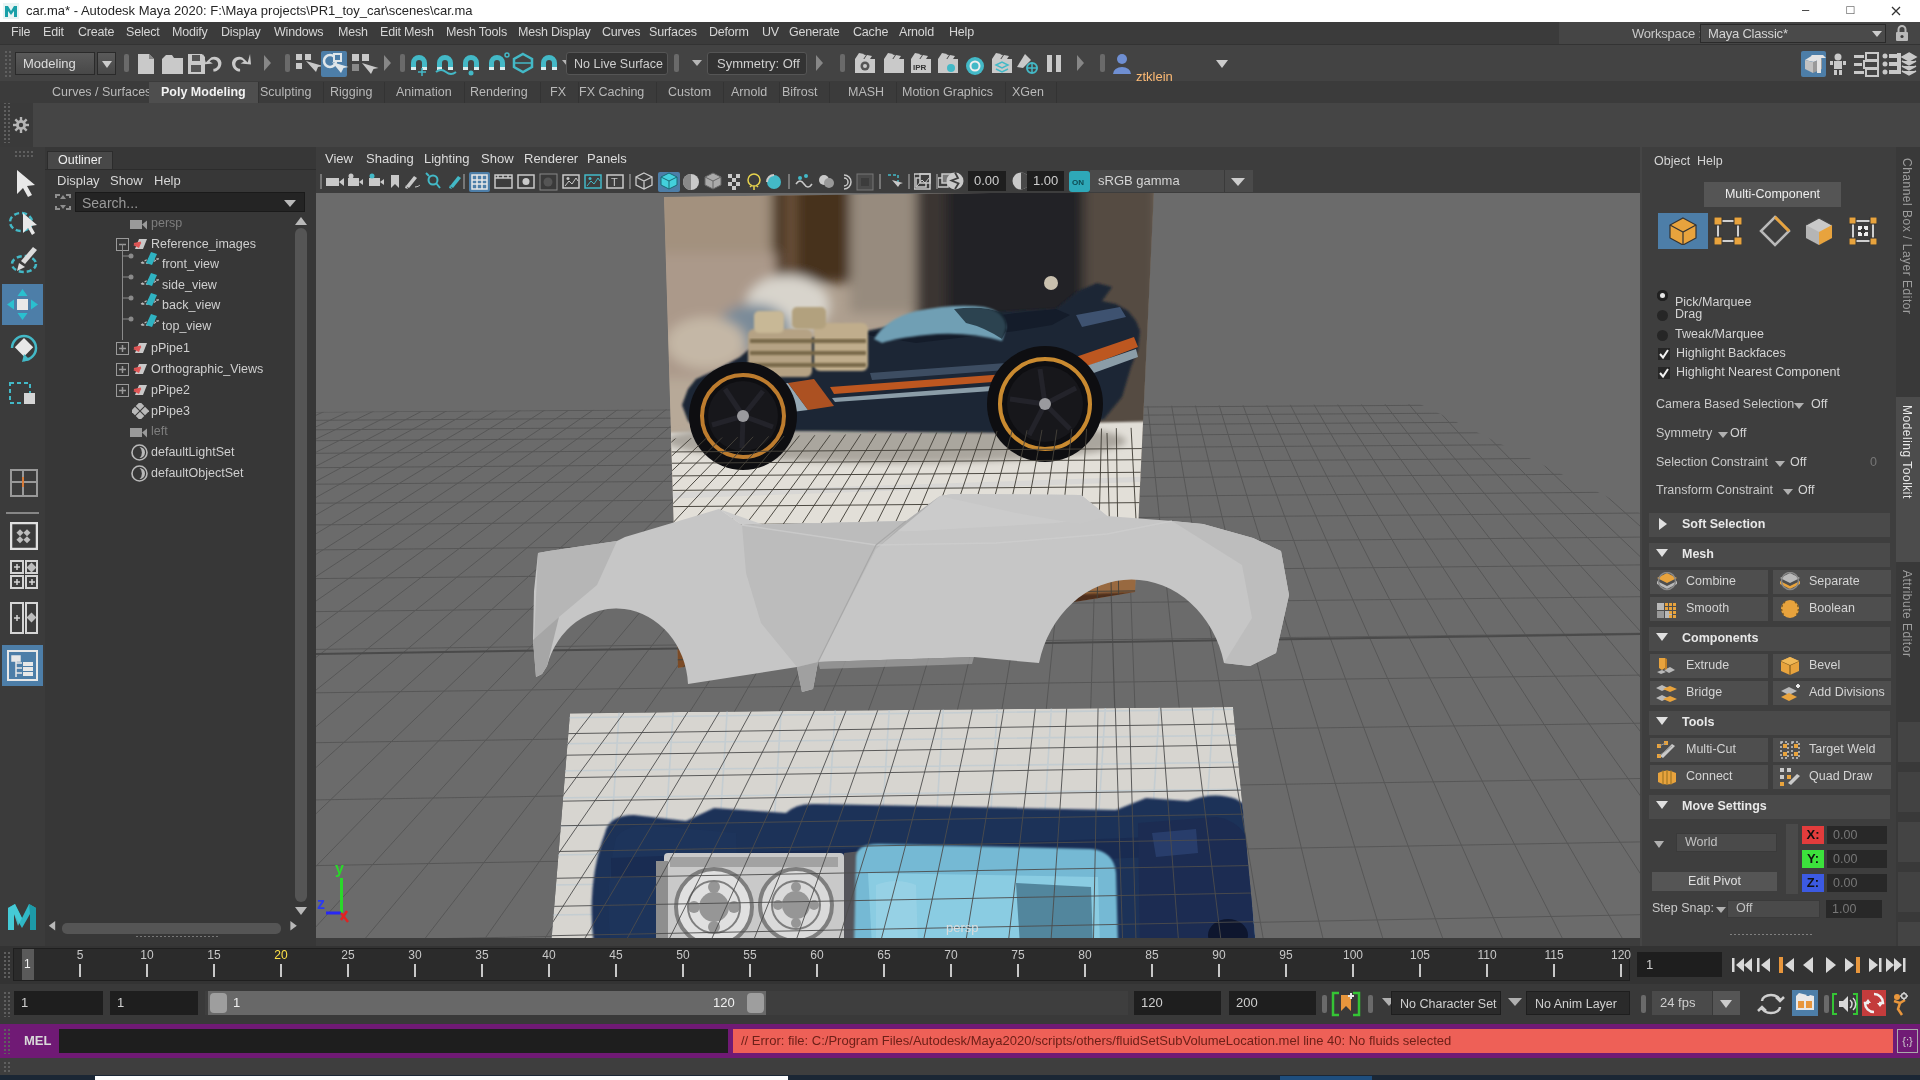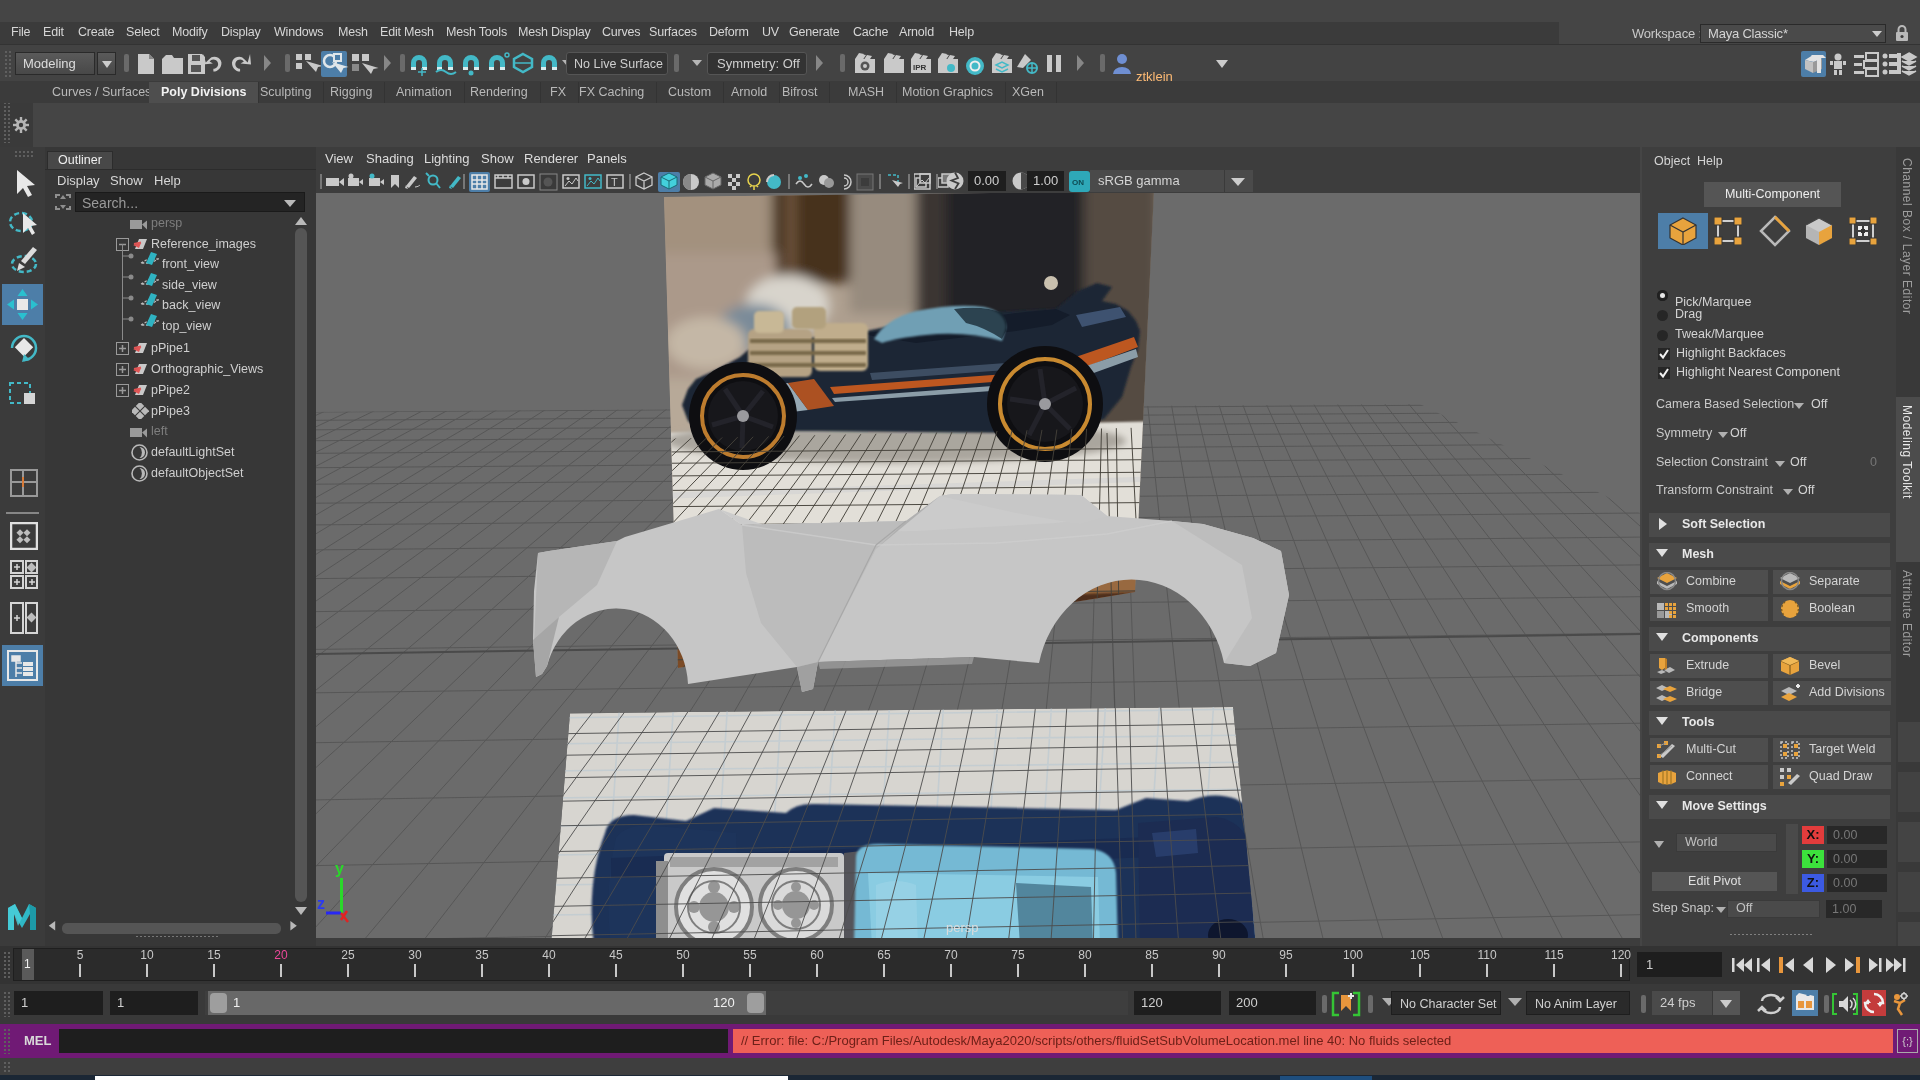--- a/index.html
+++ b/index.html
@@ -43,20 +43,32 @@
 #rangerow { left:0; top:984px; width:1920px; height:40px; background:#393939; }
 #melrow { left:0; top:1024px; width:1920px; height:34px; background:#701a75; }
 #helprow { left:0; top:1058px; width:1920px; height:17px; background:#3e3e3e; }
 #taskbar { left:0; top:1075px; width:1920px; height:5px; background:#1b2735; }
 
 .vlabel { writing-mode:vertical-rl; font-size:12px; color:#9e9e9e; letter-spacing:0.5px; }
 </style>
 </head>
 <body>
 <div id="root">
+  <div id="titlebar" class="abs">
+    <svg class="abs" style="left:3px;top:3px" width="16" height="16">
+        <rect x="0" y="0" width="16" height="16" fill="#e8f4f4"></rect>
+        <path d="M2 14 L2 3 L5 3 L8 8 L11 3 L14 3 L14 14 L11 14 L11 8 L8 12 L5 8 L5 14 Z" fill="#19a0a8"></path>
+      </svg>
+    <span class="ttext">car.ma* - Autodesk Maya 2020: F:\Maya projects\PR1_toy_car\scenes\car.ma</span>
+    <div class="winbtn" style="left:1783px">–</div>
+    <div class="winbtn" style="left:1828px">□</div>
+    <div class="winbtn" style="left:1873px"><svg width="10" height="10" style="margin-top:6px">
+          <path d="M1 1 L9 9 M9 1 L1 9" stroke="#333" stroke-width="1.3"></path>
+        </svg></div>
+  </div>
   <div id="menubar" class="abs">
     <span class="m" style="left:11px">File</span>
     <span class="m" style="left:43px">Edit</span>
     <span class="m" style="left:78px">Create</span>
     <span class="m" style="left:126px">Select</span>
     <span class="m" style="left:172px">Modify</span>
     <span class="m" style="left:221px">Display</span>
     <span class="m" style="left:274px">Windows</span>
     <span class="m" style="left:338px">Mesh</span>
     <span class="m" style="left:380px">Edit Mesh</span>
@@ -246,21 +258,21 @@
           <rect x="6.8" y="0" width="2.4" height="16"></rect>
           <rect x="0" y="6.8" width="16" height="2.4"></rect>
           <rect x="6.8" y="0" width="2.4" height="16" transform="rotate(45 8 8)"></rect>
           <rect x="6.8" y="0" width="2.4" height="16" transform="rotate(-45 8 8)"></rect>
         </g>
         <circle cx="8" cy="8" r="2.2" fill="#3a3a3a"></circle>
       </svg>
   </div>
   <div id="shelftabs" class="abs">
     <div class="tab" style="left:40px">Curves / Surfaces</div>
-    <div class="tab" style="left:149px;background:#4e4e4e;color:#f2f2f2;font-weight:bold">Poly Divisions</div>
+    <div class="tab" style="left:149px;background:#4e4e4e;color:#f2f2f2;font-weight:bold">Poly Modeling</div>
     <div class="tab" style="left:248px">Sculpting</div>
     <div class="tab" style="left:318px">Rigging</div>
     <div class="tab" style="left:384px">Animation</div>
     <div class="tab" style="left:458px">Rendering</div>
     <div class="tab" style="left:538px">FX</div>
     <div class="tab" style="left:567px">FX Caching</div>
     <div class="tab" style="left:656px">Custom</div>
     <div class="tab" style="left:719px">Arnold</div>
     <div class="tab" style="left:770px">Bifrost</div>
     <div class="tab" style="left:836px">MASH</div>
@@ -1028,21 +1040,21 @@
     <div class="grip" style="left:3px;top:5px;height:28px"></div>
     <div class="abs" style="left:13px;top:2px;width:1617px;height:33px;background:#2b2b2b;border:1px solid #1f1f1f"></div>
     <div class="abs" style="left:22px;top:3px;width:12px;height:31px;background:#5a5a5a"></div>
     <div class="abs" style="left:24px;top:11px;font-size:12px;color:#f0f0f0">1</div>
     <div class="abs" style="left:68px;top:2px;width:24px;text-align:center;font-size:12px;color:#c8c8c8">5</div>
     <div class="abs" style="left:79px;top:18px;width:2px;height:13px;background:#c8c8c8"></div>
     <div class="abs" style="left:135px;top:2px;width:24px;text-align:center;font-size:12px;color:#c8c8c8">10</div>
     <div class="abs" style="left:146px;top:18px;width:2px;height:13px;background:#c8c8c8"></div>
     <div class="abs" style="left:202px;top:2px;width:24px;text-align:center;font-size:12px;color:#c8c8c8">15</div>
     <div class="abs" style="left:213px;top:18px;width:2px;height:13px;background:#c8c8c8"></div>
-    <div class="abs" style="left:269px;top:2px;width:24px;text-align:center;font-size:12px;color:#ec4899">20</div>
+    <div class="abs" style="left:269px;top:2px;width:24px;text-align:center;font-size:12px;color:#fde047">20</div>
     <div class="abs" style="left:280px;top:18px;width:2px;height:13px;background:#c8c8c8"></div>
     <div class="abs" style="left:336px;top:2px;width:24px;text-align:center;font-size:12px;color:#c8c8c8">25</div>
     <div class="abs" style="left:347px;top:18px;width:2px;height:13px;background:#c8c8c8"></div>
     <div class="abs" style="left:403px;top:2px;width:24px;text-align:center;font-size:12px;color:#c8c8c8">30</div>
     <div class="abs" style="left:414px;top:18px;width:2px;height:13px;background:#c8c8c8"></div>
     <div class="abs" style="left:470px;top:2px;width:24px;text-align:center;font-size:12px;color:#c8c8c8">35</div>
     <div class="abs" style="left:481px;top:18px;width:2px;height:13px;background:#c8c8c8"></div>
     <div class="abs" style="left:537px;top:2px;width:24px;text-align:center;font-size:12px;color:#c8c8c8">40</div>
     <div class="abs" style="left:548px;top:18px;width:2px;height:13px;background:#c8c8c8"></div>
     <div class="abs" style="left:604px;top:2px;width:24px;text-align:center;font-size:12px;color:#c8c8c8">45</div>

